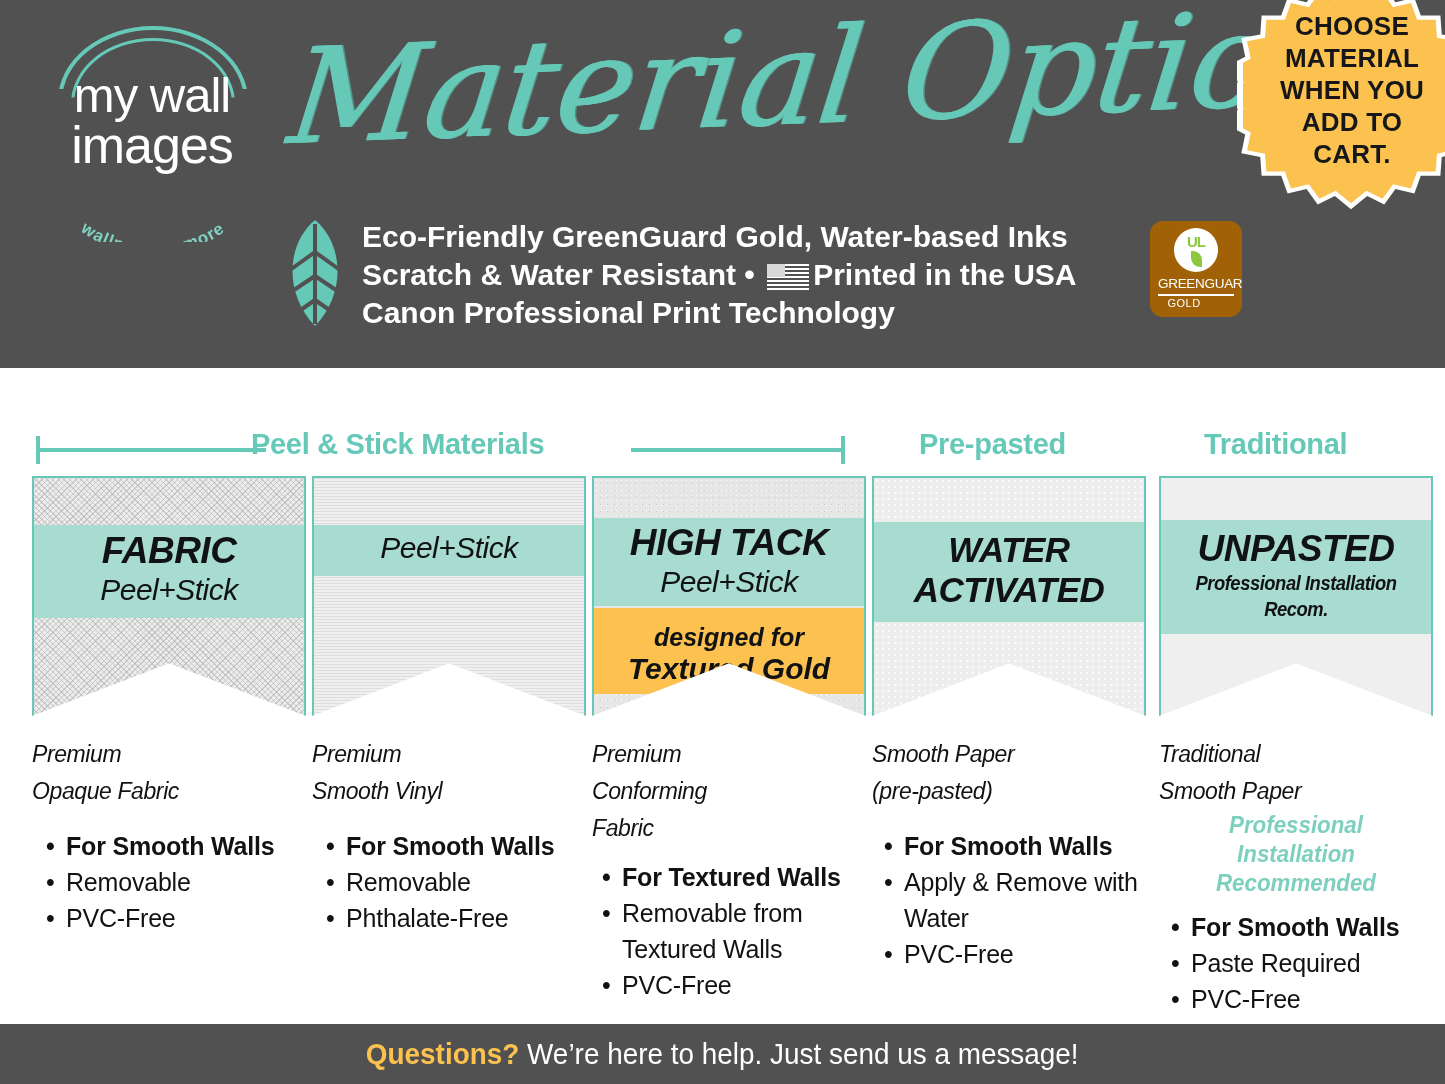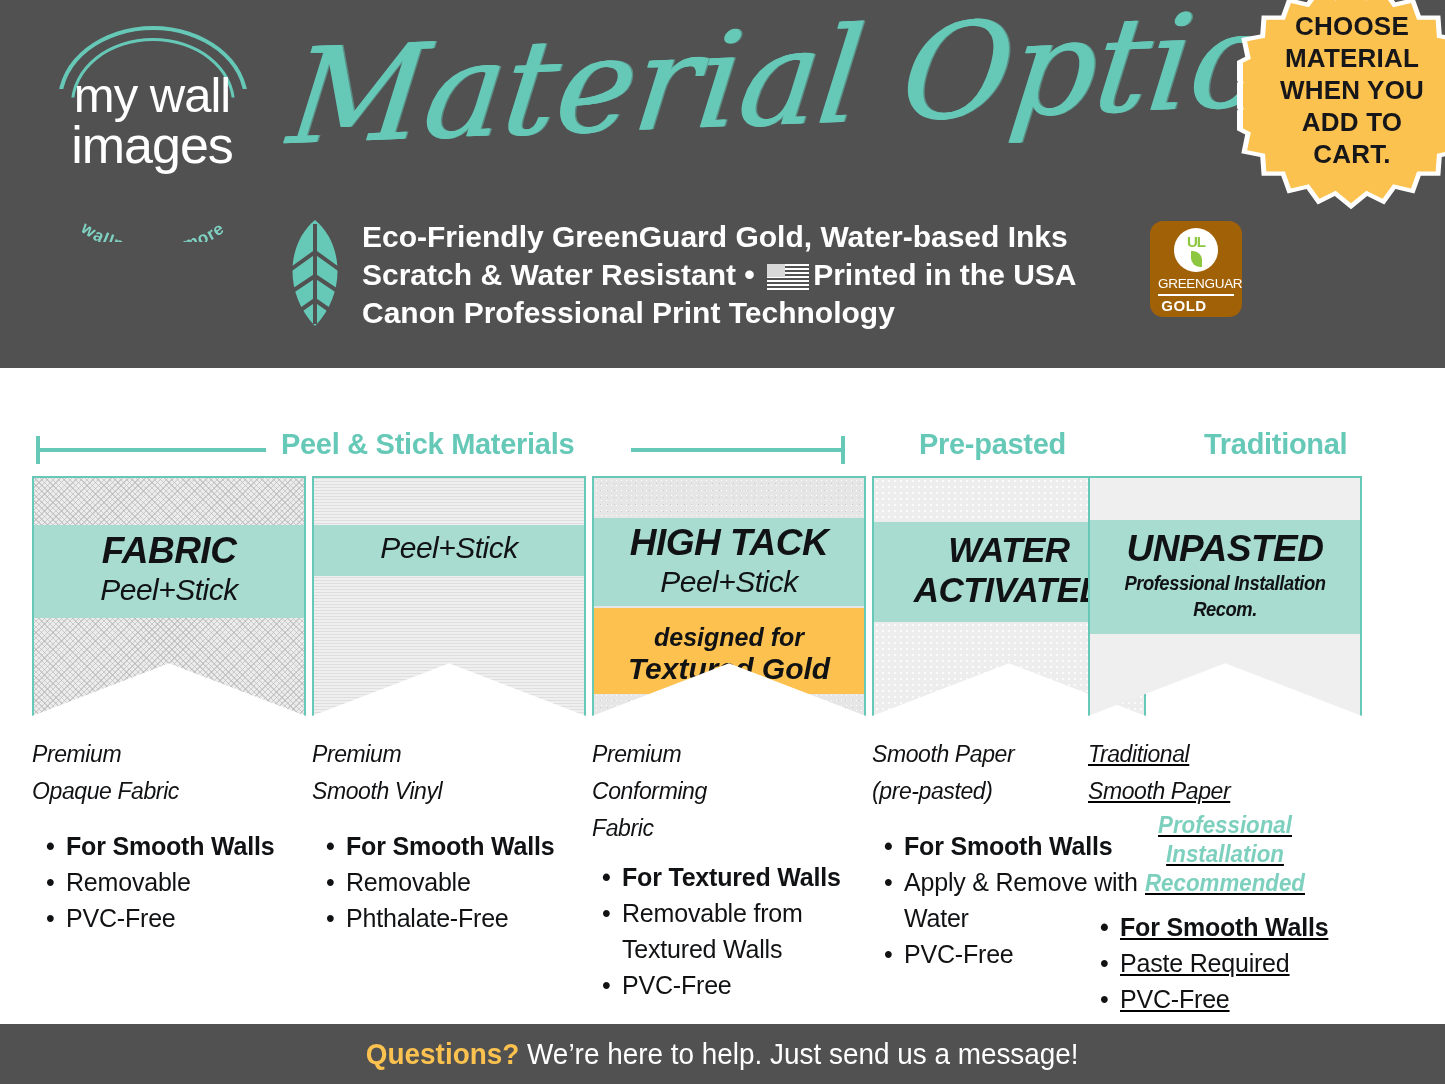--- a/index.html
+++ b/index.html
@@ -97,45 +97,45 @@
   #gg-seal { position: absolute; left: 24px; top: 7px; width: 44px; height: 44px;
     background: #ffffff; border-radius: 50%; }
   #gg-ul { position: absolute; left: 0; top: 5px; width: 44px; text-align: center;
     color: #8dc63f; font-size: 15px; font-weight: 700; letter-spacing: -1px; }
   #gg-leafmark { position: absolute; left: 17px; top: 23px; width: 11px; height: 16px;
     background: #8dc63f; border-radius: 0 9px 0 9px; }
   #gg-name { position: absolute; left: 8px; top: 55px; width: 92px; text-align: center;
     color: #ffffff; font-size: 13.5px; font-weight: 400; letter-spacing: -0.3px; }
   #gg-rule { position: absolute; left: 8px; top: 73px; width: 76px; height: 2px; background: #ffffff; }
   #gg-gold { position: absolute; left: 0; top: 76px; width: 68px; text-align: center;
-    color: #ffffff; font-size: 15px; font-weight: 700; letter-spacing: 0.5px; }
+    color: #ffffff; font-size: 11px; font-weight: 400; letter-spacing: 0.5px; }
 
   
   #body-area { position: absolute; left: 0; top: 368px; width: 1445px; height: 656px; background: #fff; }
 
   
   .group-head {
     position: absolute; color: #66c9b8; font-weight: 700; font-size: 29px;
     letter-spacing: -0.3px; white-space: nowrap;
   }
-  #grp-peelstick { left: 281px; top: 60px; }
+  #grp-peelstick { left: 251px; top: 60px; }
   #grp-prepasted { left: 919px; top: 60px; }
   #grp-traditional { left: 1204px; top: 60px; }
   #grp-rule-left  { position: absolute; left: 36px; top: 80px; width: 230px; height: 4px; background: #66c9b8; }
   #grp-rule-right { position: absolute; left: 631px; top: 80px; width: 214px; height: 4px; background: #66c9b8; }
   #grp-cap-left   { position: absolute; left: 36px; top: 68px; width: 4px; height: 28px; background: #66c9b8; }
   #grp-cap-right  { position: absolute; left: 841px; top: 68px; width: 4px; height: 28px; background: #66c9b8; }
 
   
   .col { position: absolute; top: 108px; width: 274px; }
   #col0 { left: 32px; }
   #col1 { left: 312px; }
   #col2 { left: 592px; }
   #col3 { left: 872px; }
-  #col4 { left: 1088px; text-decoration: underline; }
+  #col4 { left: 1159px; }
 
   
   .banner {
     position: relative; width: 274px; height: 240px;
     background: #eeeeee;
     border: 2px solid #66c9b8;
     border-bottom: none;
     clip-path: polygon(0 0, 100% 0, 100% 100%, 50% 78%, 0 100%);
     filter: drop-shadow(1px 2px 2px rgba(0,0,0,0.22));
   }

